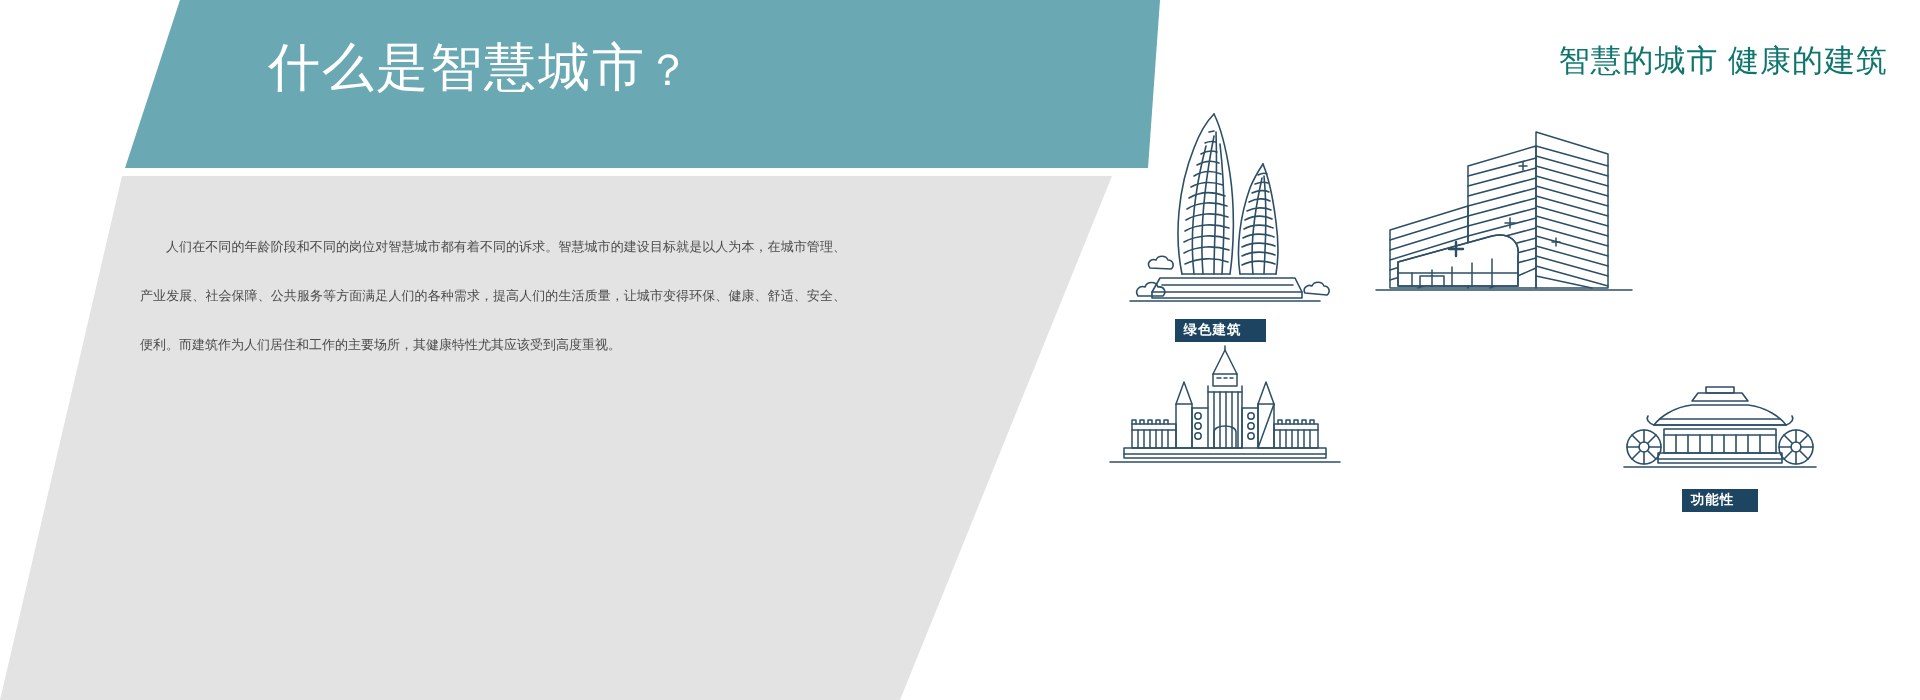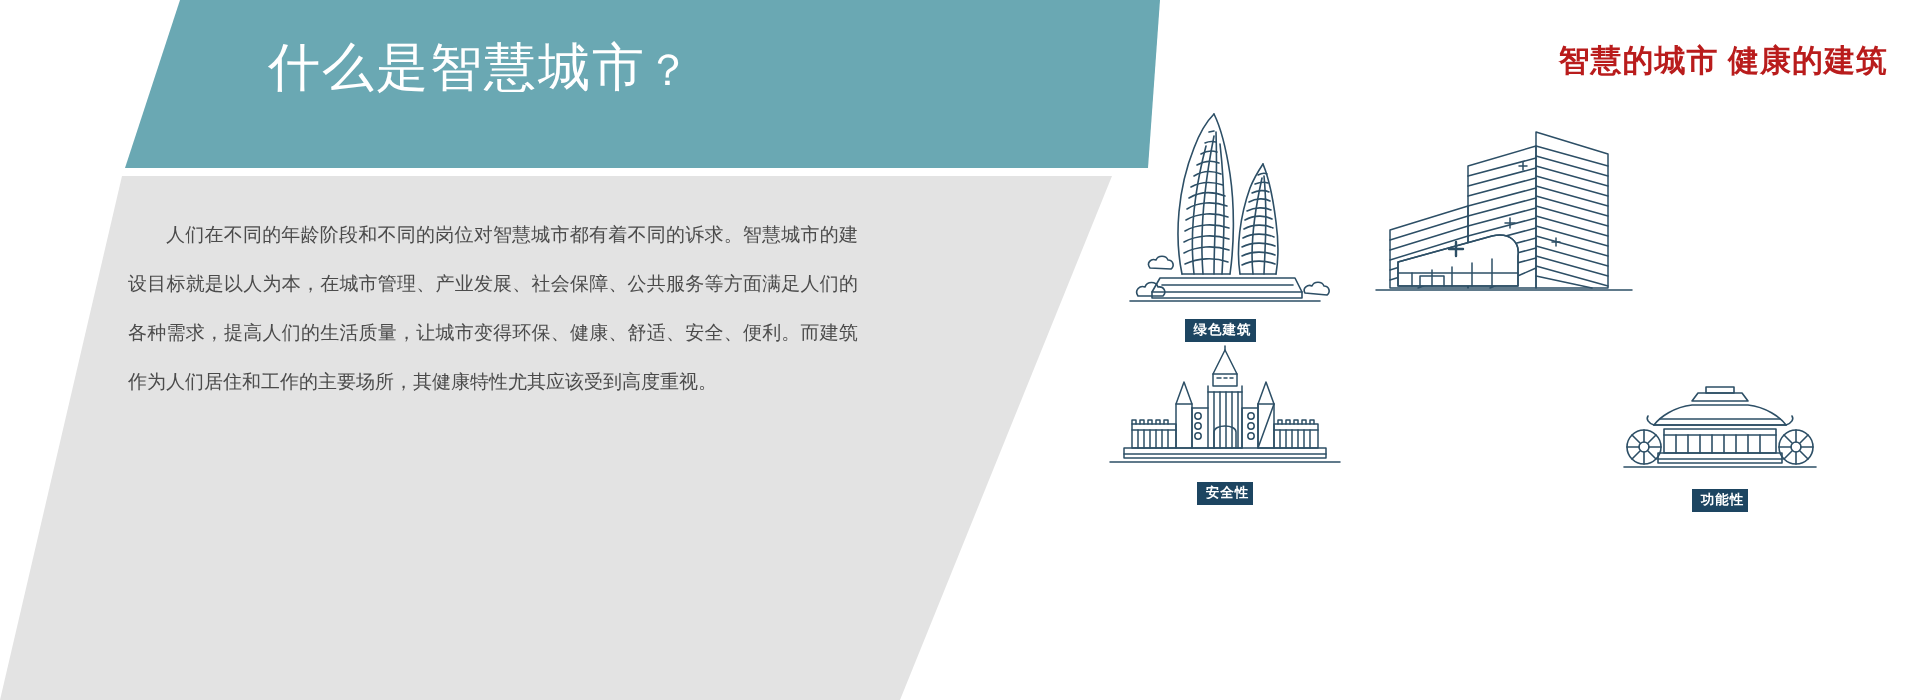--- a/index.html
+++ b/index.html
@@ -39,22 +39,22 @@
   }
   .header-title .qmark {
     font-size: 44px;
   }
 
   .header-right-title {
     position: absolute;
     right: 32px;
     top: 40px;
     font-size: 31px;
-    font-weight: bold;
-    color: #b91c1c;
+    font-weight: normal;
+    color: #0f766e;
     letter-spacing: 1px;
     white-space: nowrap;
   }
 
   
   .body-panel {
     position: absolute;
     left: 0;
     top: 176px;
     width: 1112px;
@@ -64,25 +64,25 @@
     -webkit-clip-path: polygon(122px 0, 1112px 0, 900px 524px, 0 524px);
   }
   .body-text {
     position: absolute;
     left: 128px;
     top: 210px;
     width: 730px;
   }
   .para {
     color: #4b4b4b;
-    font-size: 19px;
+    font-size: 13px;
     line-height: 49px;
     text-indent: 2em;
     text-align: justify;
-    margin: 0;
+    margin: 12px;
   }
   .para + .para {
     margin-top: 48px;
   }
 
   
   .illustrations {
     position: absolute;
     left: 1120px;
     top: 96px;
@@ -95,21 +95,21 @@
   }
   .ill-art {
     display: block;
   }
   .ill-label {
     display: inline-block;
     background: #1d4561;
     color: #ffffff;
     font-size: 13.5px;
     font-weight: bold;
-    padding: 4px 4px 5px 9px;
+    padding: 4px 24px 5px 9px;
     letter-spacing: 1px;
     line-height: 1;
     white-space: nowrap;
   }
   .label-wrap {
     margin-top: 8px;
     text-align: center;
   }
 </style>
 </head>
@@ -298,23 +298,20 @@
         <path d="M200 86 L200 104 M206 86 L206 104 M212 86 L212 104 M218 86 L218 104 M224 86 L224 104 M230 86 L230 104"></path>
 
         <path d="M134 104 L134 88 C134 80 156 80 156 88 L156 104"></path>
 
         <path d="M44 104 L246 104 L246 114 L44 114 Z"></path>
         <path d="M44 110 L246 110"></path>
 
         <path d="M30 118 L260 118"></path>
       </g>
     </svg>
-    <div class="label-wrap">
-      <span class="ill-label">安全性</span>
-    </div>
   </div>
 
 
   <div class="ill-item" style="left:500px; top:279px; width:200px;">
     <svg class="ill-art" width="200" height="106" viewBox="0 0 200 106">
       <g fill="none" stroke="#2d4f66" stroke-width="1.6" stroke-linecap="round" stroke-linejoin="round">
 
         <path d="M78 18 L122 18 L128 26 L72 26 Z"></path>
         <path d="M86 12 L114 12 L114 18 L86 18 Z"></path>
 

